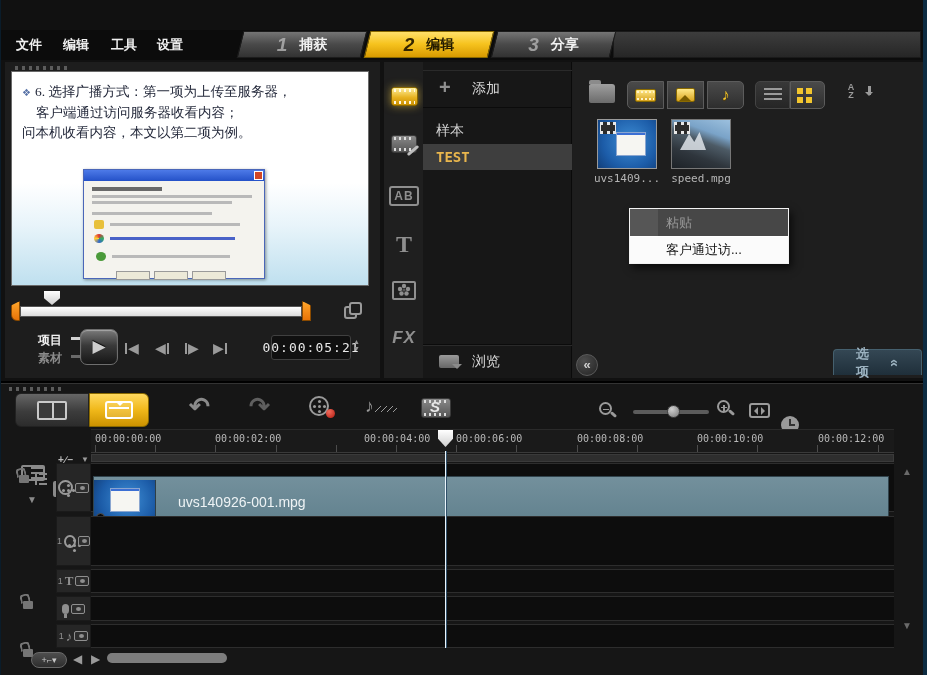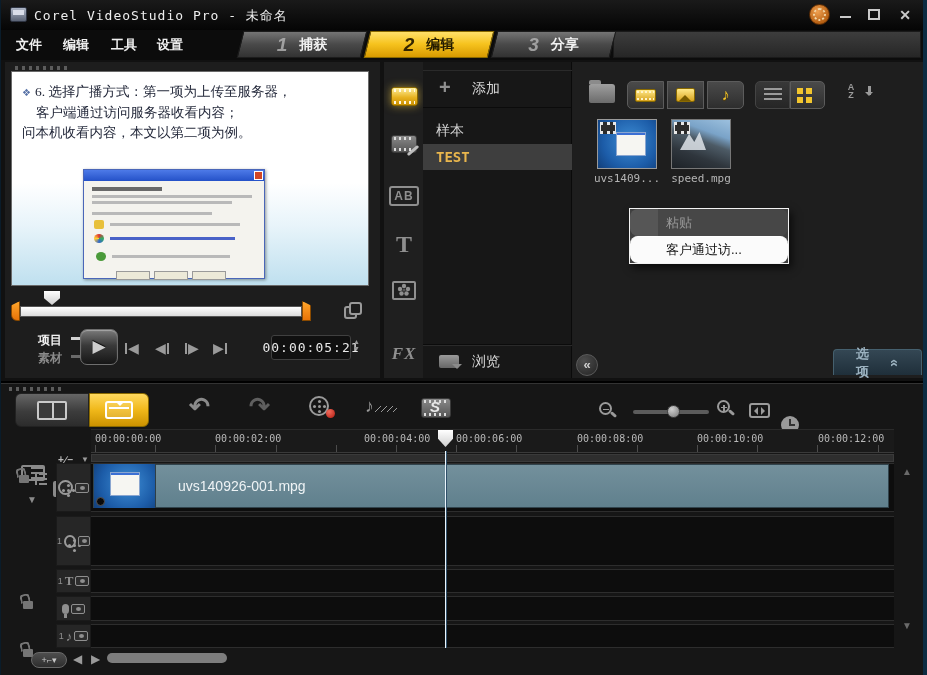--- a/index.html
+++ b/index.html
@@ -146,21 +146,21 @@
 
   #collapse-btn{width:22px;height:22px;border-radius:50%;background:radial-gradient(circle at 35% 30%,#4e4e4e,#232323);
      border:1px solid #5a5a5a;color:#cfcfcf;font-size:13px;font-weight:bold;text-align:center;line-height:20px;}
   #options-btn{width:89px;height:26px;border-radius:4px 4px 0 0;background:linear-gradient(180deg,#344754,#1f2f3a);
      border:1px solid #45606e;border-bottom:none;display:flex;align-items:center;justify-content:flex-end;gap:10px;padding:0 22px;}
   #options-btn .opt-label{color:#9db3c1;font-size:13px;font-weight:bold;}
   #options-btn .opt-chevrons{color:#9db3c1;font-size:14px;font-weight:bold;transform:rotate(90deg);display:inline-block;}
 
   
   #context-menu{left:245px;top:146px;width:160px;background:#3f3f3f;border:1px solid #f2f2f2;box-shadow:3px 4px 8px rgba(0,0,0,.65);}
-  .cm-item{height:27px;display:flex;align-items:center;padding-left:36px;font-size:13px;border-radius:8px;}
+  .cm-item{height:27px;display:flex;align-items:center;padding-left:36px;font-size:13px;}
   .cm-disabled{background:linear-gradient(90deg,#565656 0 28px,#474747 28px);color:#9a9a9a;}
   .cm-hot{background:#fbfbfb;color:#141414;border-top:1px solid #fff;}
 
   
   #timeline-panel{left:0;top:383px;width:927px;height:292px;background:#161616;border-top:1px solid #333;box-shadow:0 -2px 0 #000;}
   .tl-btn{height:34px;display:flex;align-items:center;justify-content:center;border:1px solid #222;}
   .tl-gray{background:linear-gradient(180deg,#666,#3c3c3c 55%,#2c2c2c);}
   .tl-gold{background:linear-gradient(180deg,#ffd95e,#f0b81a 50%,#cc9200);border-color:#8a6a00;}
   .sb-icon{width:30px;height:19px;border:2px solid #c9c9c9;border-radius:2px;position:relative;background:#3a3a3a;}
   .sb-icon::before{content:"";position:absolute;left:50%;top:0;bottom:0;width:2px;background:#c9c9c9;}
@@ -216,34 +216,20 @@
   #track-tools-menu{color:#9a9a9a;font-size:8px;}
   .pill-btn{width:36px;height:16px;border-radius:8px;background:linear-gradient(180deg,#4e4e4e,#2e2e2e);border:1px solid #6a6a6a;
      color:#c9c9c9;font-size:9px;text-align:center;line-height:14px;}
   #hscroll-thumb{height:10px;border-radius:5px;background:#7d7d7d;}
 </style>
 </head>
 <body>
 
 <div id="window">
 
-  <div id="titlebar" class="abs">
-    <div class="abs app-icon"></div>
-    <div id="title-text" class="abs mono">Corel VideoStudio Pro - 未命名</div>
-    <div class="abs badge"></div>
-    <div class="abs win-btn" style="left:834px;">
-        <div class="abs min-glyph"></div>
-      </div>
-    <div class="abs win-btn" style="left:863px;">
-        <div class="abs max-glyph"></div>
-      </div>
-    <div class="abs win-btn" style="left:893px;">
-        <span class="close-glyph">✕</span>
-      </div>
-  </div>
 
   <div id="menubar" class="abs">
     <span class="abs menu-item" style="left:15px;">文件</span>
     <span class="abs menu-item" style="left:62px;">编辑</span>
     <span class="abs menu-item" style="left:110px;">工具</span>
     <span class="abs menu-item" style="left:156px;">设置</span>
 
     <div class="abs tabstrip-filler"></div>
     <div class="abs step-tab step-inactive" style="left:239px;width:124px;">
       <div class="step-inner">
@@ -361,21 +347,21 @@
                 <circle cx="7" cy="3" r="2.2"></circle>
                 <circle cx="11" cy="6" r="2.2"></circle>
                 <circle cx="9.5" cy="10.5" r="2.2"></circle>
                 <circle cx="4.5" cy="10.5" r="2.2"></circle>
                 <circle cx="3" cy="6" r="2.2"></circle>
                 <circle cx="7" cy="7" r="1.6" fill="#555"></circle>
               </g>
             </svg>
         </div>
       </div>
-      <div class="abs nav-item" style="top:276px;font-family:Liberation Serif, serif;">
+      <div class="abs nav-item" style="top:260px;">
           <span class="navglyph fx-glyph">FX</span>
         </div>
     </div>
 
     <div id="cat-list" class="abs">
       <div id="add-row" class="abs">
         <span class="abs plus-glyph" style="left:16px;top:6px;">+</span>
         <span class="abs cat-label" style="left:49px;top:10px;">添加</span>
       </div>
       <div class="abs cat-row" style="top:56px;">
@@ -503,21 +489,21 @@
     <div class="abs" style="left:18px;top:88px;width:34px;height:14px;display:flex;gap:6px;align-items:center;">
       <div class="lock"></div>
       <div class="tracklist-icon"></div>
     </div>
     <span class="abs" style="left:26px;top:110px;color:#8a8a8a;font-size:10px;">▼</span>
     <div class="abs cell" style="left:55px;top:79px;width:35px;height:49px;">
       <div class="reel" style="width:15px;height:15px;border-width:2px;"></div>
       <div class="eye"></div>
     </div>
     <div class="abs track-row" style="left:90px;top:79px;width:803px;height:49px;">
-      <div id="clip" class="abs" style="left:2px;top:0;width:796px;height:44px;">
+      <div id="clip" class="abs" style="left:2px;top:12px;width:796px;height:52px;">
         <div id="clip-thumb" class="desktop-pic">
           <div class="abs mini-dialog" style="left:16px;top:8px;width:30px;height:24px;"></div>
           <div class="speaker-badge"></div>
         </div>
         <span id="clip-name">uvs140926-001.mpg</span>
       </div>
     </div>
 
     <div class="abs lock" style="left:22px;top:152px;"></div>
     <div class="abs cell" style="left:55px;top:132px;width:35px;height:50px;">

